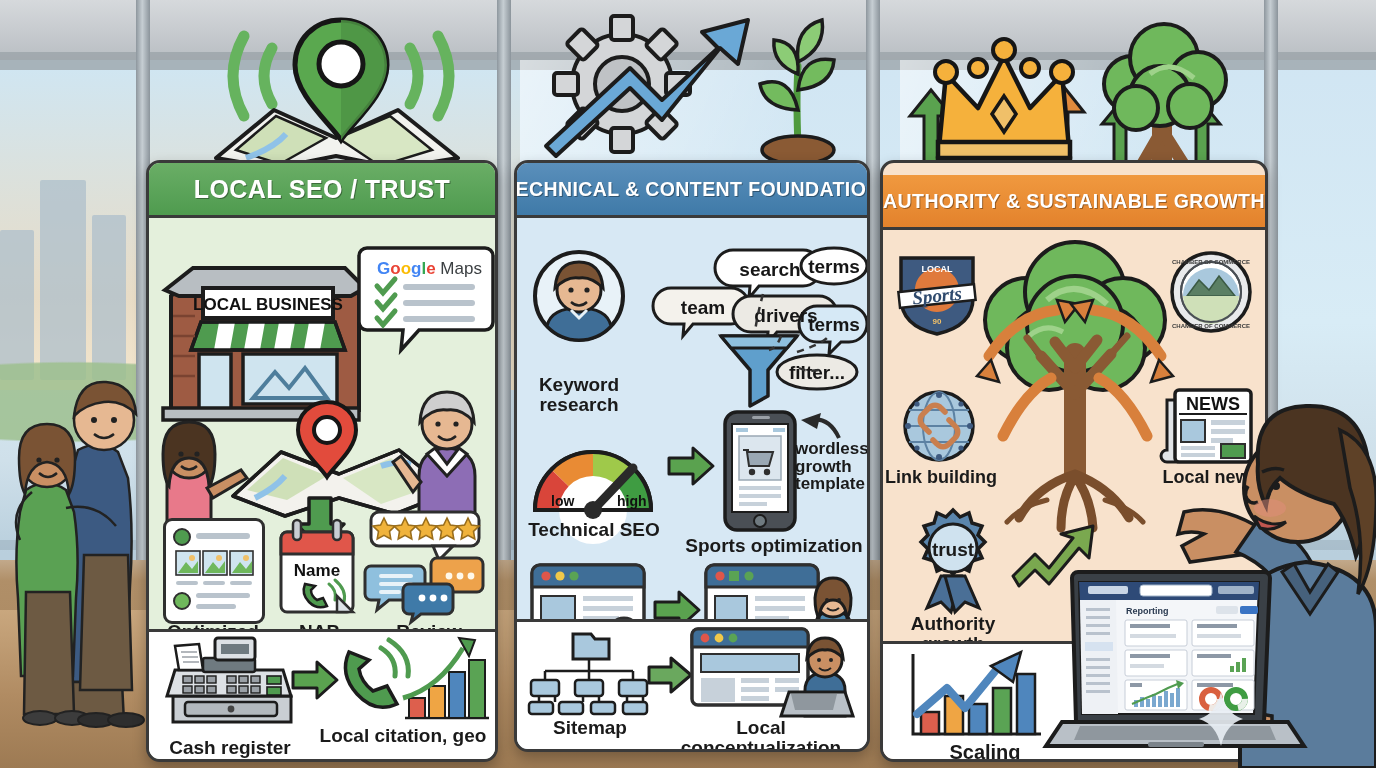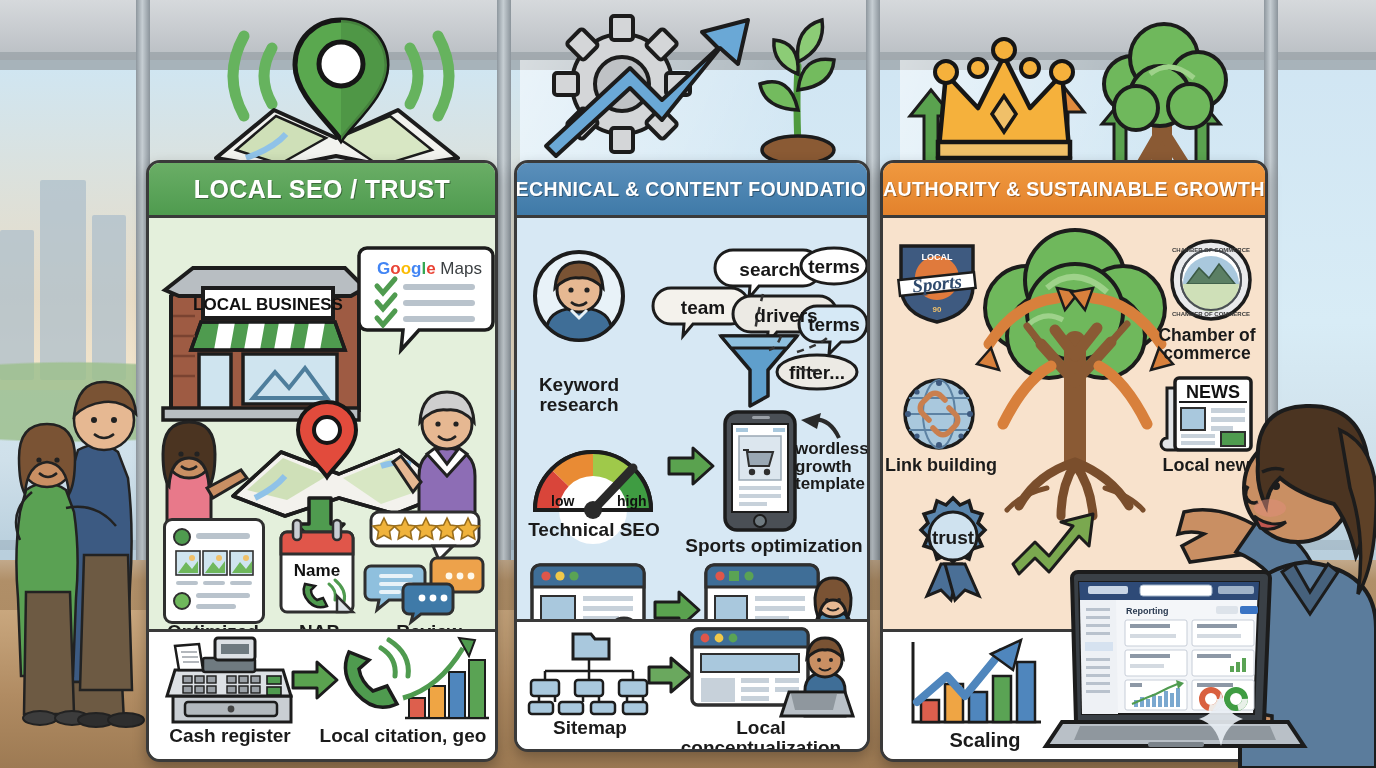--- a/index.html
+++ b/index.html
@@ -38,21 +38,21 @@
   .panel{position:absolute;border:3px solid #3a3a3a;border-radius:14px;overflow:hidden;
     box-shadow:0 6px 14px rgba(0,0,0,.28);}
   .p1{left:146px;top:160px;width:346px;height:596px;background:#e4f0dc;}
   .p2{left:514px;top:160px;width:350px;height:586px;background:#d7e8f4;}
   .p3{left:880px;top:160px;width:382px;height:596px;background:#f8e2cc;}
 
   .phead{height:52px;display:flex;align-items:center;justify-content:center;
     border-bottom:3px solid #3a3a3a;}
   .p1 .phead{background:linear-gradient(180deg,#6aae66,#4f9b4f);}
   .p2 .phead{background:linear-gradient(180deg,#5a8fbb,#3f7aa8);}
-  .p3 .phead{background:linear-gradient(180deg,#f0993f,#e3822c);}
+  .p3 .phead{background:linear-gradient(180deg,#f0993f,#e3822c);margin-top:12px;}
   .phead span{color:#fff;font-weight:bold;letter-spacing:.4px;
     text-shadow:1px 1px 0 rgba(0,0,0,.35);white-space:nowrap;}
   .p1 .phead span{font-size:25px;}
   .p2 .phead span{font-size:19.5px;}
   .p3 .phead span{font-size:19.5px;}
 
   .pbody{position:relative;width:100%;height:calc(100% - 52px);}
   .footer-strip{position:absolute;left:0;bottom:0;width:100%;height:130px;background:#fff;
     border-top:3px solid #3a3a3a;border-radius:0 0 10px 10px;}
 
@@ -398,21 +398,21 @@
         <svg style="position:absolute;left:250px;top:4px;width:92px;height:88px;" viewBox="0 0 92 88">
           <path d="M6 82 h84" stroke="#1c1c1c" stroke-width="2.5"></path>
           <rect x="10" y="62" width="16" height="20" fill="#dd5f4d" stroke="#1c1c1c" stroke-width="2"></rect>
           <rect x="30" y="50" width="16" height="32" fill="#efa544" stroke="#1c1c1c" stroke-width="2"></rect>
           <rect x="50" y="36" width="16" height="46" fill="#4f86bd" stroke="#1c1c1c" stroke-width="2"></rect>
           <rect x="70" y="24" width="16" height="58" fill="#5aa354" stroke="#1c1c1c" stroke-width="2"></rect>
           <path d="M4 62 q36 -10 60 -50" fill="none" stroke="#4f9b4f" stroke-width="5"></path>
           <path d="M60 2 l16 2 l-6 16z" fill="#4f9b4f" stroke="#1c1c1c" stroke-width="2"></path>
         </svg>
 
-        <div class="lbl" style="left:6px;top:94px;width:150px;font-size:19px;">Cash register</div>
+        <div class="lbl" style="left:6px;top:106px;width:150px;font-size:19px;">Cash register</div>
         <div class="lbl" style="left:164px;top:94px;width:180px;font-size:19px;">Local citation, geo</div>
       </div>
     </div>
   </div>
 
   <div class="panel p2">
     <div class="phead">
       <span>TECHNICAL &amp; CONTENT FOUNDATION</span>
     </div>
     <div class="pbody">
@@ -675,24 +675,20 @@
       <svg style="position:absolute;left:286px;top:20px;width:84px;height:84px;" viewBox="0 0 84 84">
         <circle cx="42" cy="42" r="39" fill="#e9eaec" stroke="#1c1c1c" stroke-width="3.5"></circle>
         <circle cx="42" cy="42" r="30" fill="#fff" stroke="#4a4f55" stroke-width="2"></circle>
         <path d="M14 46 a28 28 0 0 1 56 0 z" fill="#a9c8dd"></path>
         <path d="M18 46 l12 -16 l10 10 l10 -14 l16 20z" fill="#5b7f64" stroke="#3b5a44" stroke-width="1.5"></path>
         <path d="M14 46 a28 28 0 0 0 56 0 z" fill="#cfe0b8"></path>
         <circle cx="42" cy="42" r="30" fill="none" stroke="#4a4f55" stroke-width="2"></circle>
         <text x="42" y="14" font-family="Liberation Sans, sans-serif" font-size="6" font-weight="bold" fill="#3a3a3a" text-anchor="middle">CHAMBER OF COMMERCE</text>
         <text x="42" y="78" font-family="Liberation Sans, sans-serif" font-size="6" font-weight="bold" fill="#3a3a3a" text-anchor="middle">CHAMBER OF COMMERCE</text>
       </svg>
-      <div class="lbl" style="left:264px;top:108px;width:120px;font-size:17.5px;">
-        <div>Chamber of</div>
-        <div>commerce</div>
-      </div>
 
       <svg style="position:absolute;left:18px;top:158px;width:76px;height:76px;" viewBox="0 0 76 76">
         <circle cx="38" cy="38" r="34" fill="#a9c8dd" stroke="#1c1c1c" stroke-width="3.5"></circle>
         <g fill="none" stroke="#5d82a3" stroke-width="2">
           <ellipse cx="38" cy="38" rx="16" ry="34"></ellipse>
             <path d="M4 38 h68 M8 22 h60 M8 54 h60"></path>
         </g>
         <g fill="#3e5a80">
             <circle cx="38" cy="7" r="3"></circle>
             <circle cx="38" cy="69" r="3"></circle>
@@ -731,20 +727,24 @@
 
       <svg style="position:absolute;left:24px;top:276px;width:92px;height:106px;" viewBox="0 0 92 106">
         <path d="M34 70 l-14 32 l14 -6 l10 10 l10 -36z" fill="#4a6f96" stroke="#1c1c1c" stroke-width="3"></path>
         <path d="M58 70 l14 32 l-14 -6 l-10 10 l-10 -36z" fill="#4a6f96" stroke="#1c1c1c" stroke-width="3"></path>
         <g transform="translate(46,42)">
           <path d="M0 -38 l7 7 l9 -4 l3 10 l10 3 l-4 9 l7 7 l-7 7 l4 9 l-10 3 l-3 10 l-9 -4 l-7 7 l-7 -7 l-9 4 l-3 -10 l-10 -3 l4 -9 l-7 -7 l7 -7 l-4 -9 l10 -3 l3 -10 l9 4z" fill="#5b86ad" stroke="#1c1c1c" stroke-width="3.5"></path>
           <circle r="24" fill="#cfe2ef" stroke="#1c1c1c" stroke-width="3"></circle>
         </g>
         <text x="46" y="50" font-family="Liberation Sans, sans-serif" font-size="19" font-weight="bold" fill="#1b1b1b" text-anchor="middle">trust</text>
       </svg>
+      <div class="lbl" style="left:8px;top:384px;width:124px;font-size:19px;">
+        <div>Authority</div>
+        <div>growth</div>
+      </div>
 
       <svg style="position:absolute;left:128px;top:294px;width:92px;height:62px;" viewBox="0 0 92 62">
         <path d="M2 52 l22 -22 l14 14 l24 -30 l-12 -4 l32 -8 l-4 32 l-10 -10 l-30 36 l-14 -14 l-16 16z" fill="#7aa84f" stroke="#1c1c1c" stroke-width="3" stroke-linejoin="round"></path>
       </svg>
 
       <div class="footer-strip">
         <svg style="position:absolute;left:16px;top:4px;width:148px;height:94px;" viewBox="0 0 148 94">
           <path d="M14 6 v80 h128" fill="none" stroke="#1c1c1c" stroke-width="3"></path>
           <rect x="22" y="64" width="18" height="22" fill="#dd5f4d" stroke="#1c1c1c" stroke-width="2.5"></rect>
           <rect x="46" y="48" width="18" height="38" fill="#efa544" stroke="#1c1c1c" stroke-width="2.5"></rect>

